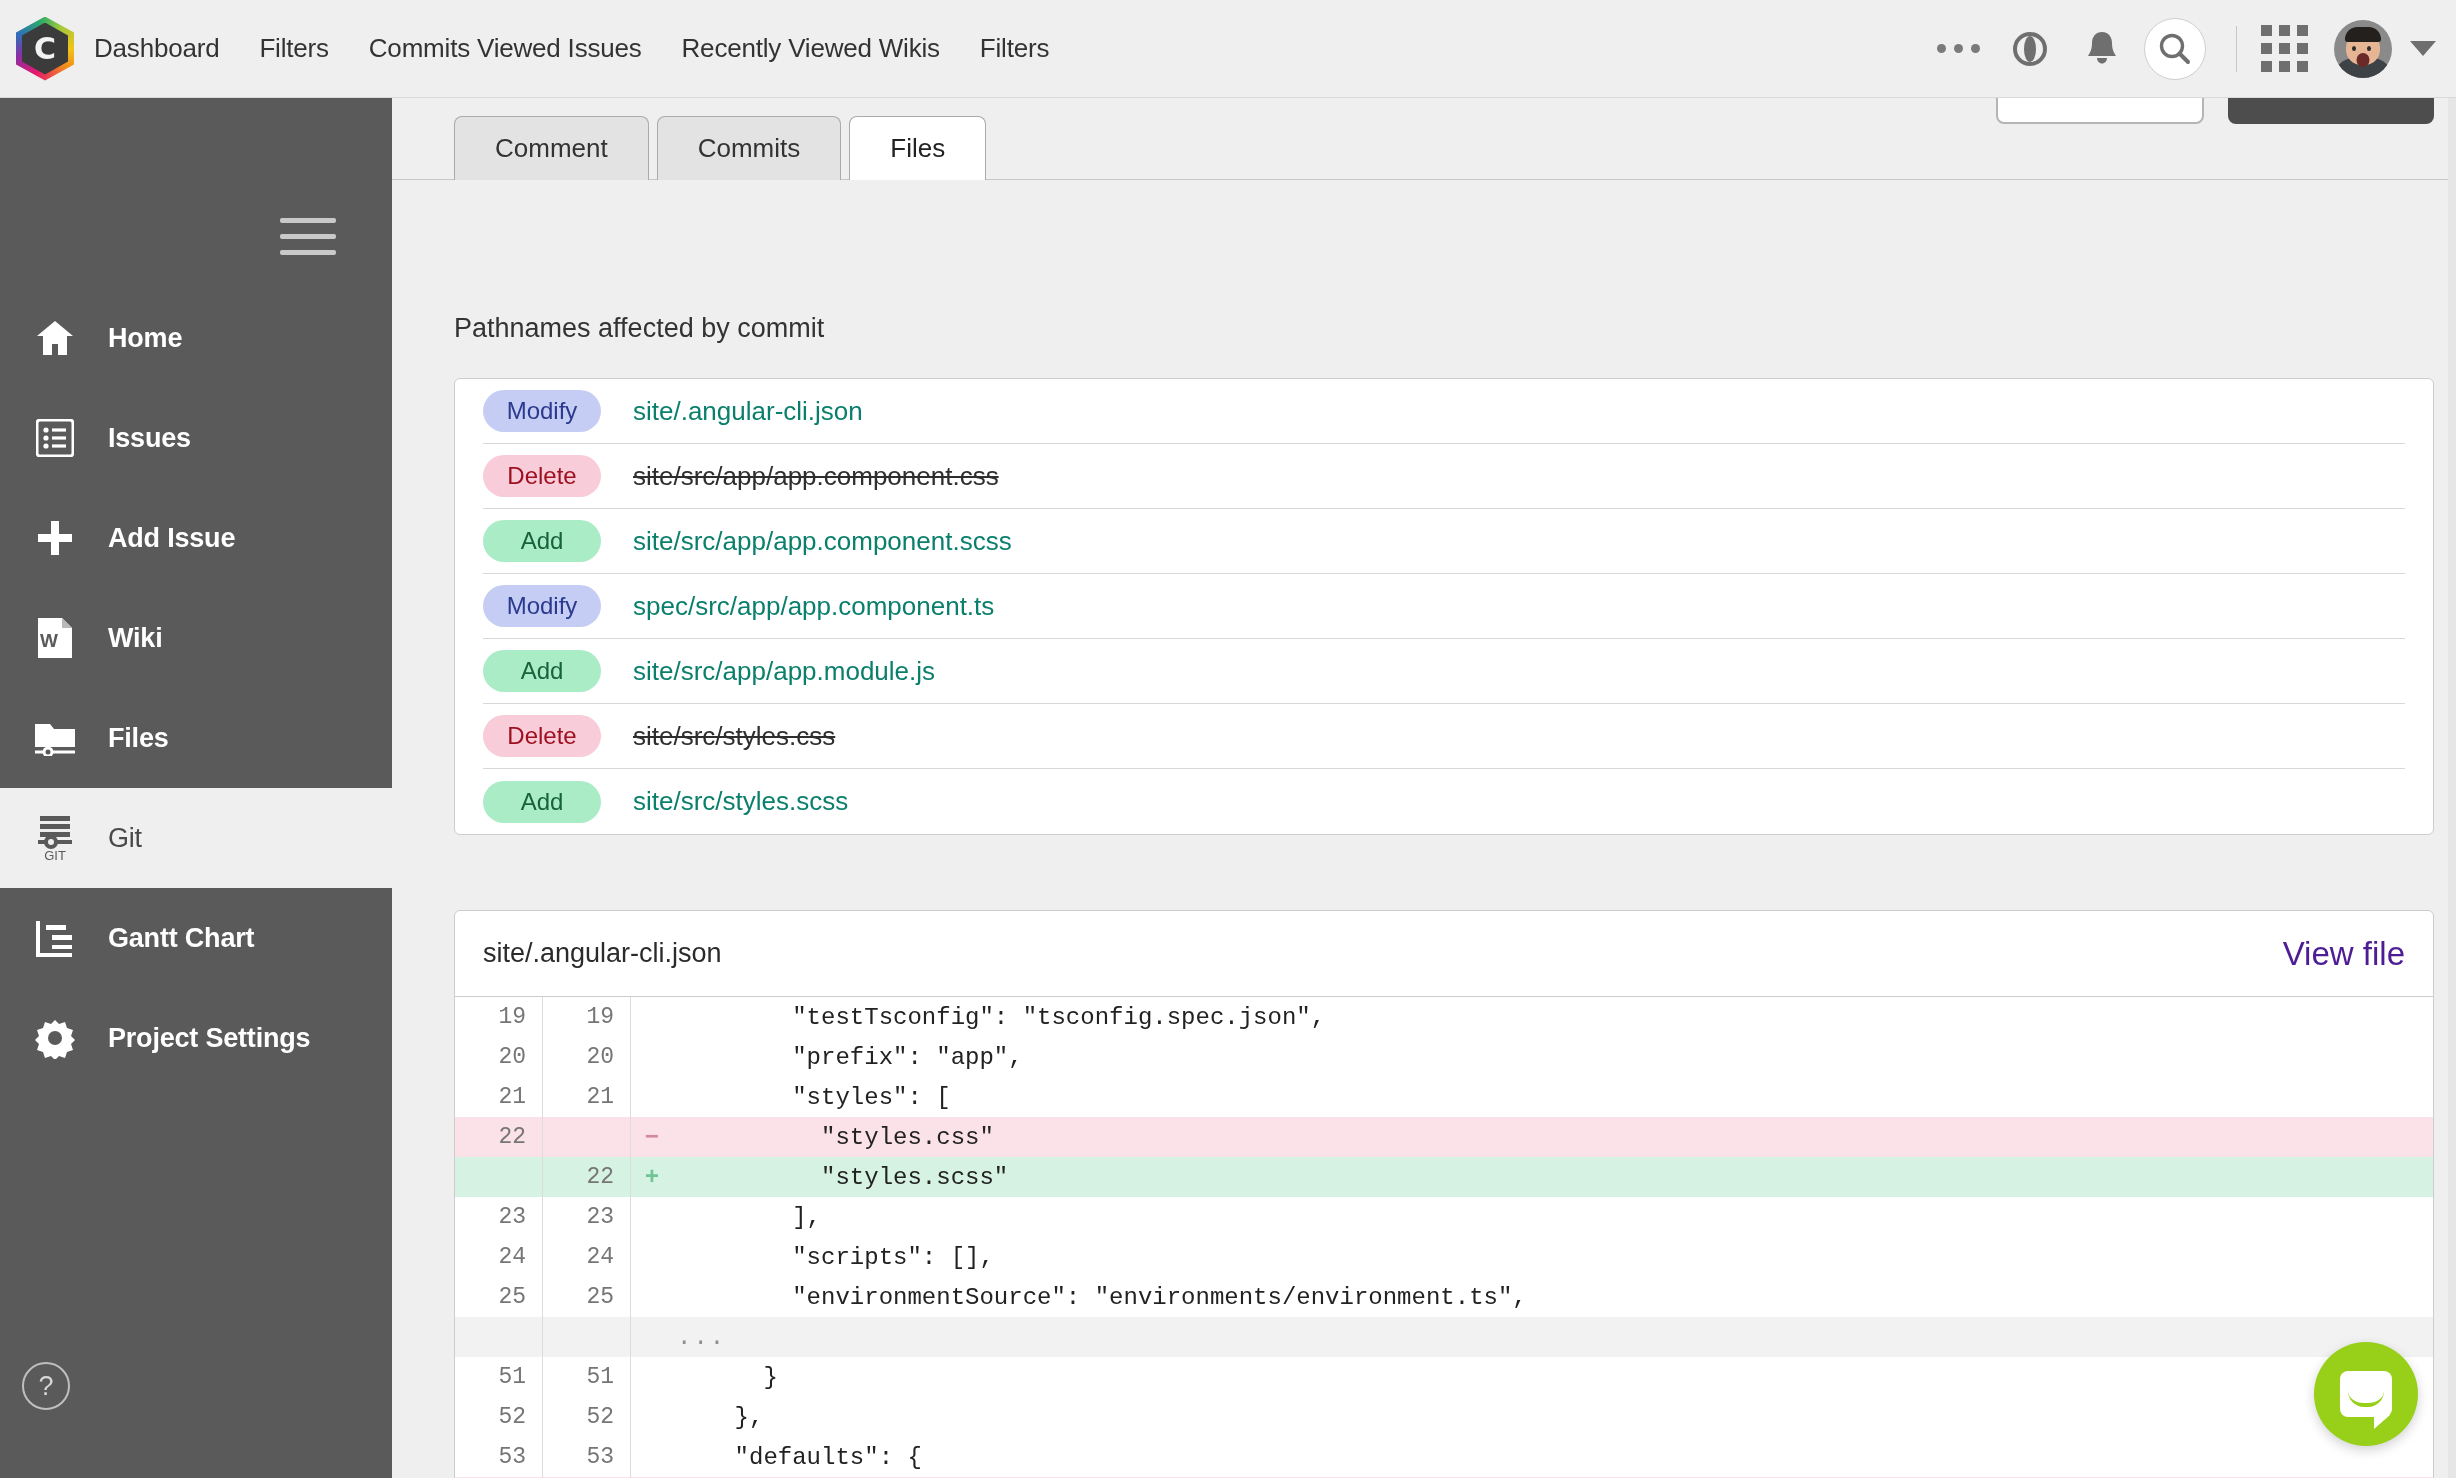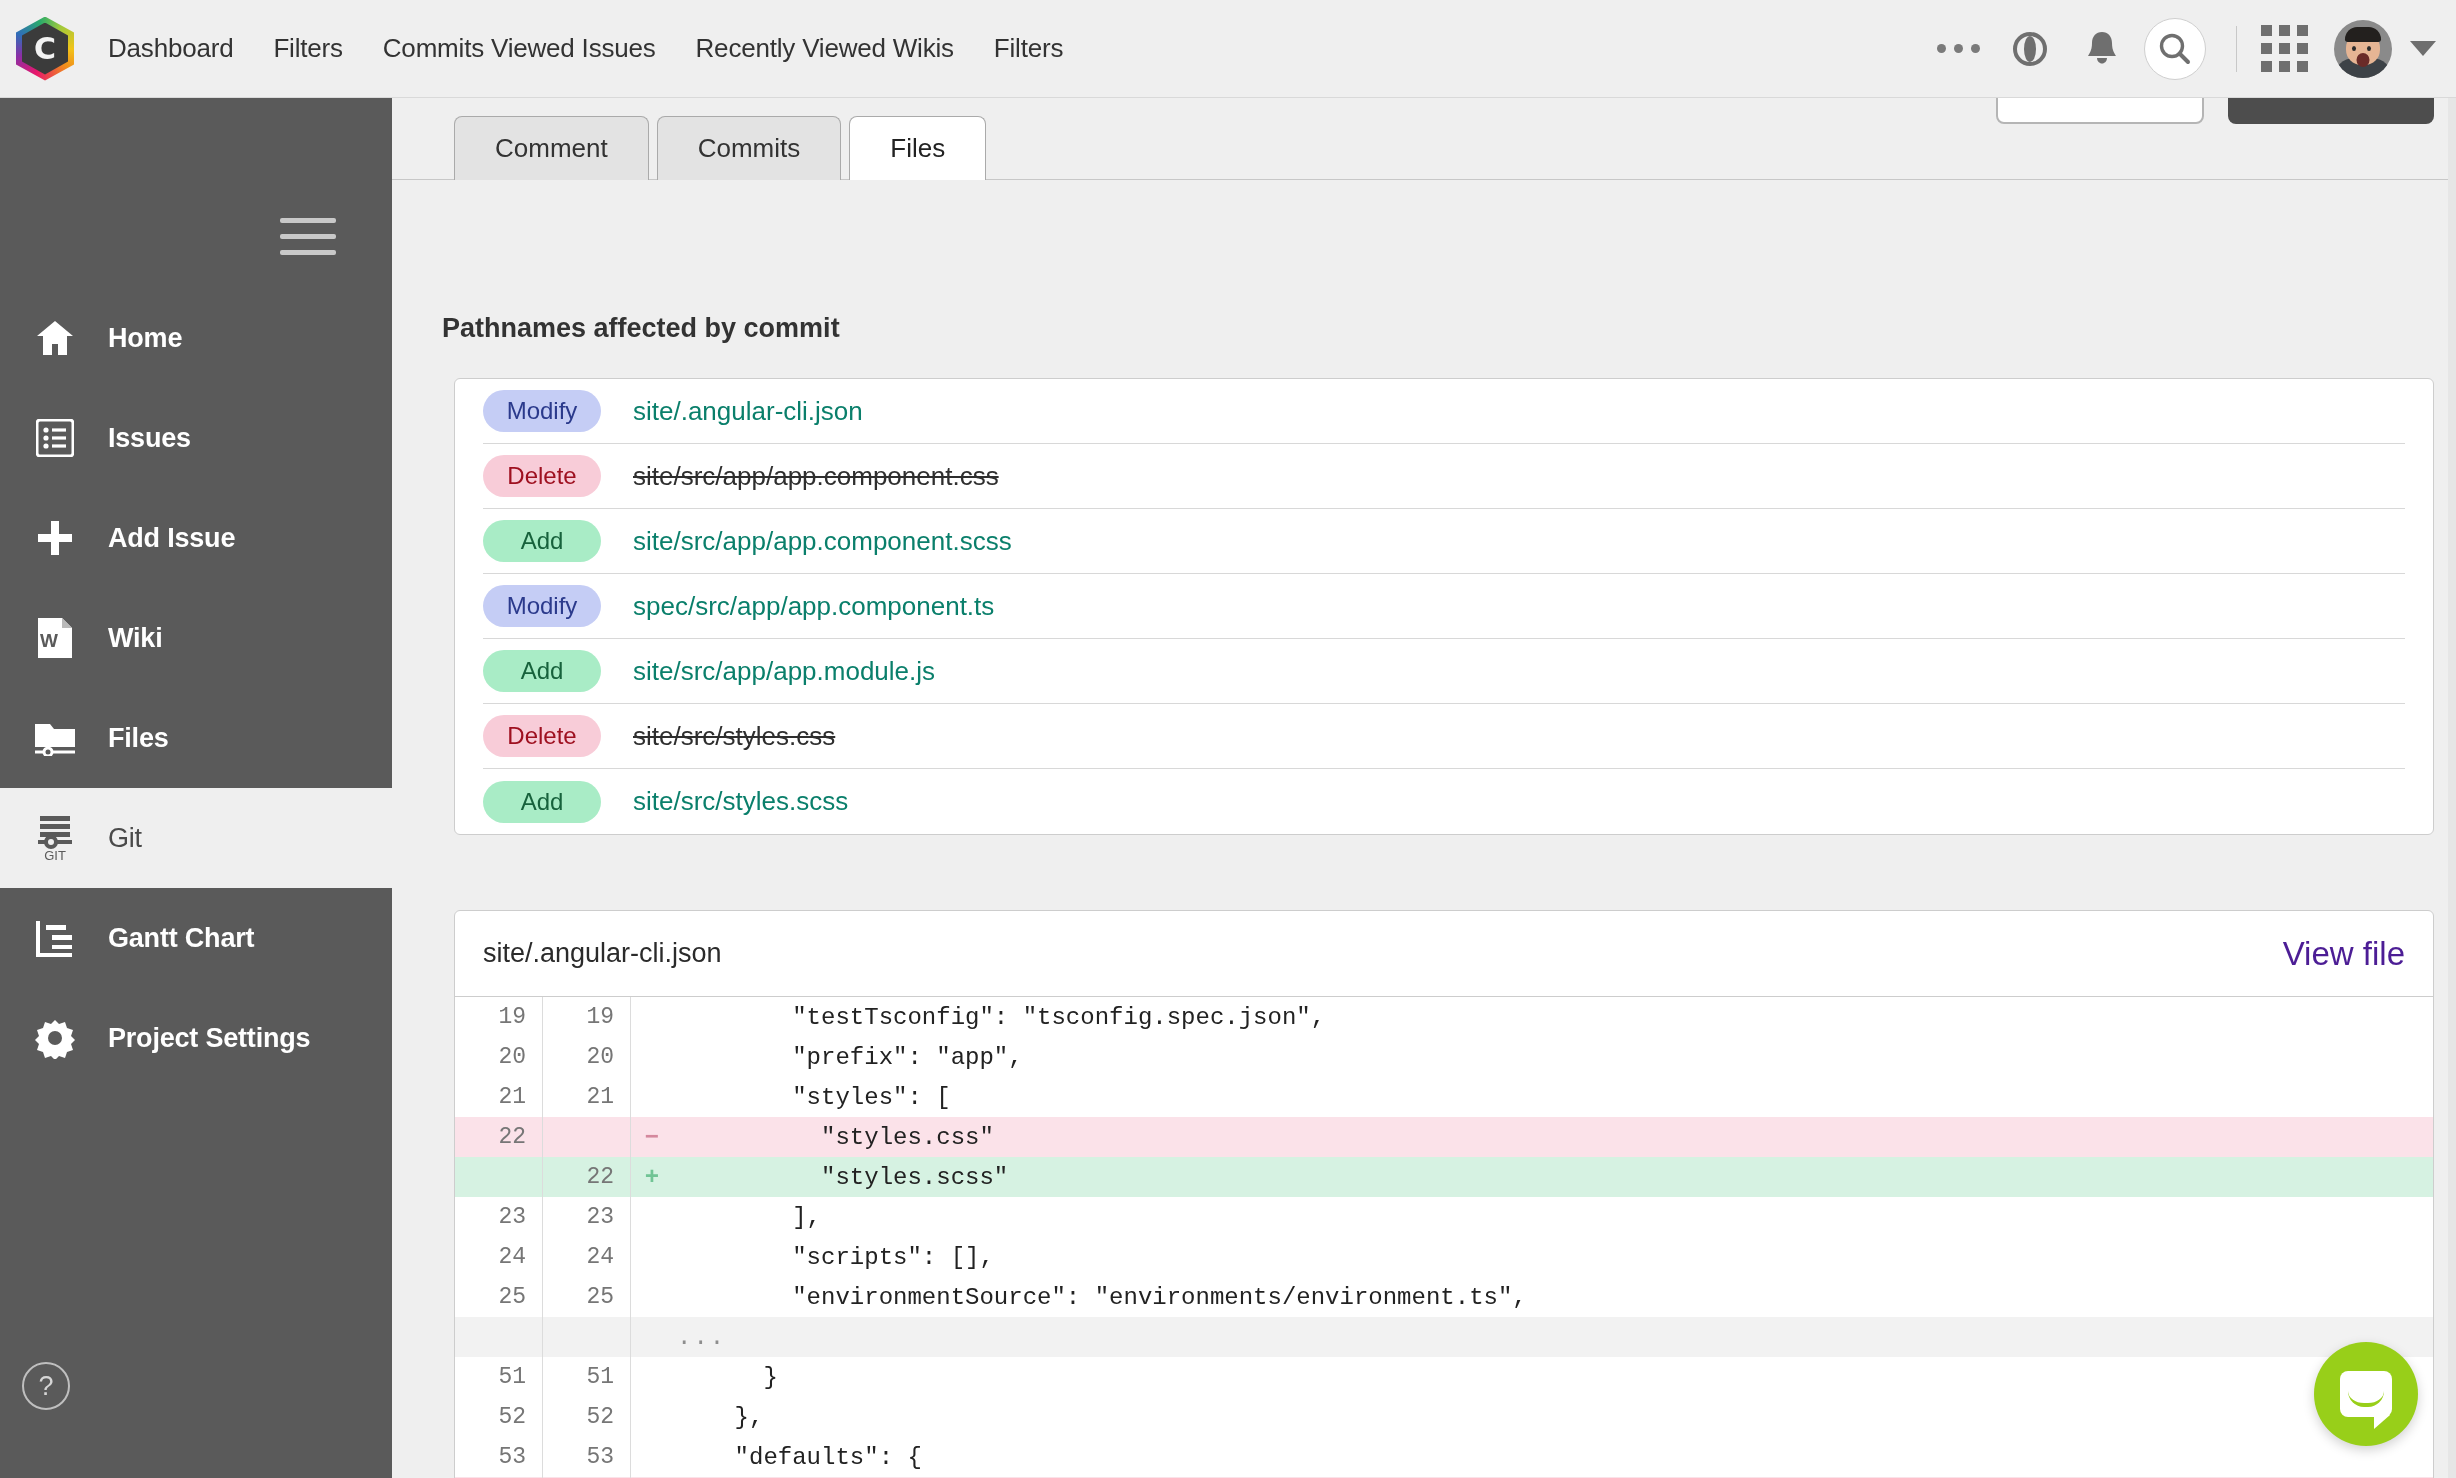--- a/index.html
+++ b/index.html
@@ -30,21 +30,21 @@
     clip-path: polygon(50% 0%, 100% 25%, 100% 75%, 50% 100%, 0% 75%, 0% 25%);
   }
   .hexlogo .inner {
     position: absolute; inset: 6px;
     background: #3b3b3b;
     clip-path: polygon(50% 0%, 100% 25%, 100% 75%, 50% 100%, 0% 75%, 0% 25%);
     display: flex; align-items: center; justify-content: center;
     color: #f2f2f2; font-size: 30px; font-weight: bold;
     font-family: "DejaVu Sans", sans-serif;
   }
-  .nav-links { display: flex; align-items: center; gap: 40px; margin-left: 18px; }
+  .nav-links { display: flex; align-items: center; gap: 40px; margin-left: 4px; }
   .nav-link {
     font-size: 26px; color: #333; cursor: pointer;
     white-space: nowrap; letter-spacing: -0.2px;
   }
   .nav-right { margin-left: auto; display: flex; align-items: center; gap: 0; padding-right: 20px; }
   .icon-btn {
     width: 72px; height: 72px; display: flex;
     align-items: center; justify-content: center; cursor: pointer;
     color: #6b6b6b;
   }
@@ -134,22 +134,22 @@
   .tab {
     height: 64px; padding: 0 40px; display: flex; align-items: center;
     font-size: 26px; color: #333; cursor: pointer;
     border: 1px solid #aaa; border-bottom: none;
     border-radius: 8px 8px 0 0; background: #e3e3e3; margin-right: 8px;
   }
   .tab.active { background: #fff; color: #222; position: relative; z-index: 2; }
   .tabline { position:absolute; top: 81px; left: 0; width: 2064px; height:1px; background:#c7c7c7; }
 
   .section-title {
-    position: absolute; top: 215px; left: 50px;
-    font-size: 27px; font-weight: bold; color: #333;
+    position: absolute; top: 215px; left: 62px;
+    font-size: 27px; font-weight: normal; color: #333;
   }
 
   
   .panel {
     position: absolute; left: 62px; width: 1980px;
     background: #fff; border: 1px solid #cdcdcd; border-radius: 6px;
   }
   .files-panel { top: 280px; padding: 0 28px; }
   .file-row {
     display: flex; align-items: center; height: 65px;

